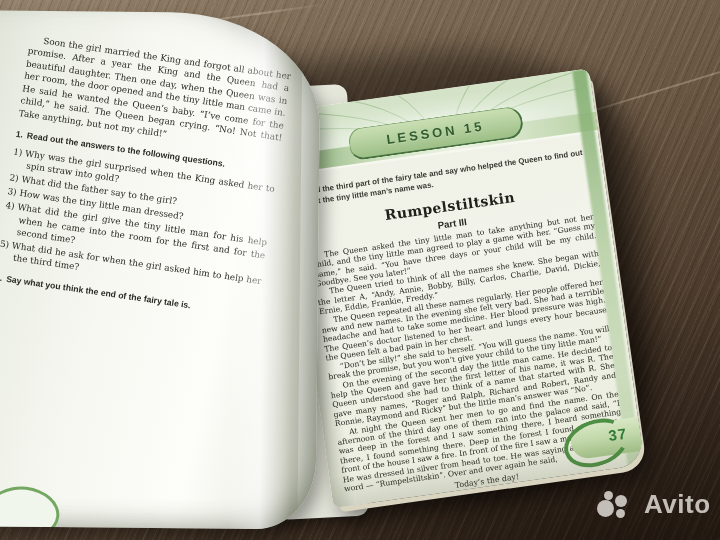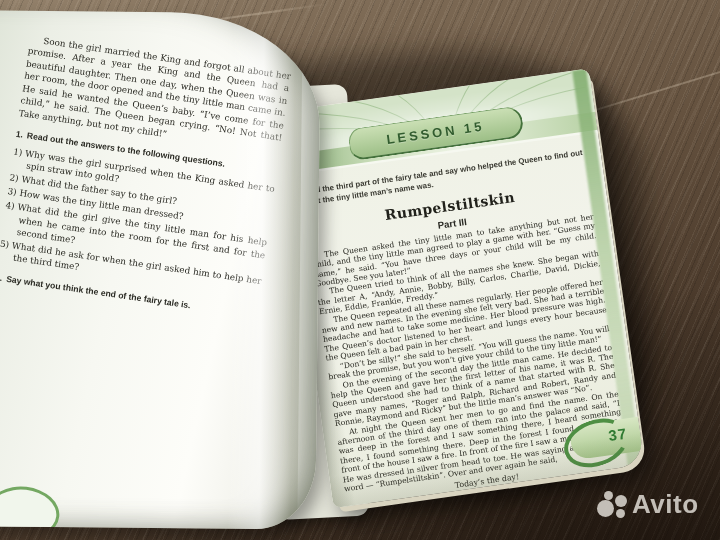--- a/index.html
+++ b/index.html
@@ -76,21 +76,21 @@
   .left-text .story{margin:0;text-align:justify;text-indent:14px;}
   .task{margin:9px 0 5px 0;font-family:"Liberation Sans",sans-serif;font-weight:bold;font-size:8.6px;color:#2b2b24;}
   .task .tnum{margin-right:4px;}
   .q-list{margin:0;}
   .q{margin:0 0 1.5px 0;padding-left:15px;text-indent:-15px;text-align:justify;}
   .q .qnum{margin-right:3px;}
   .badge-left{position:absolute;left:8px;bottom:-12px;width:66px;height:46px;border-radius:50%;
     border:3px solid #74a862;background:#f1f6ec;transform:rotate(6deg);}
 
   
-  .watermark{position:absolute;left:597px;top:489px;display:flex;align-items:center;gap:5px;opacity:0.88;justify-content:center;}
+  .watermark{position:absolute;left:597px;top:489px;display:flex;align-items:center;gap:17px;opacity:0.88;justify-content:center;}
   .avito-logo{position:relative;width:30px;height:30px;}
   .avito-logo i{position:absolute;border-radius:50%;background:#d9d5ce;display:block;}
   .avito-logo .c1{left:7px;top:1px;width:9px;height:9px;}
   .avito-logo .c2{left:0px;top:10px;width:17px;height:17px;}
   .avito-logo .c3{left:18px;top:5px;width:12px;height:12px;}
   .avito-logo .c4{left:19px;top:19px;width:9px;height:9px;}
   .watermark .brand{font-family:"Liberation Sans",sans-serif;font-weight:bold;font-size:26px;color:#d9d5ce;letter-spacing:0.5px;}
 </style>
 </head>
 <body>

